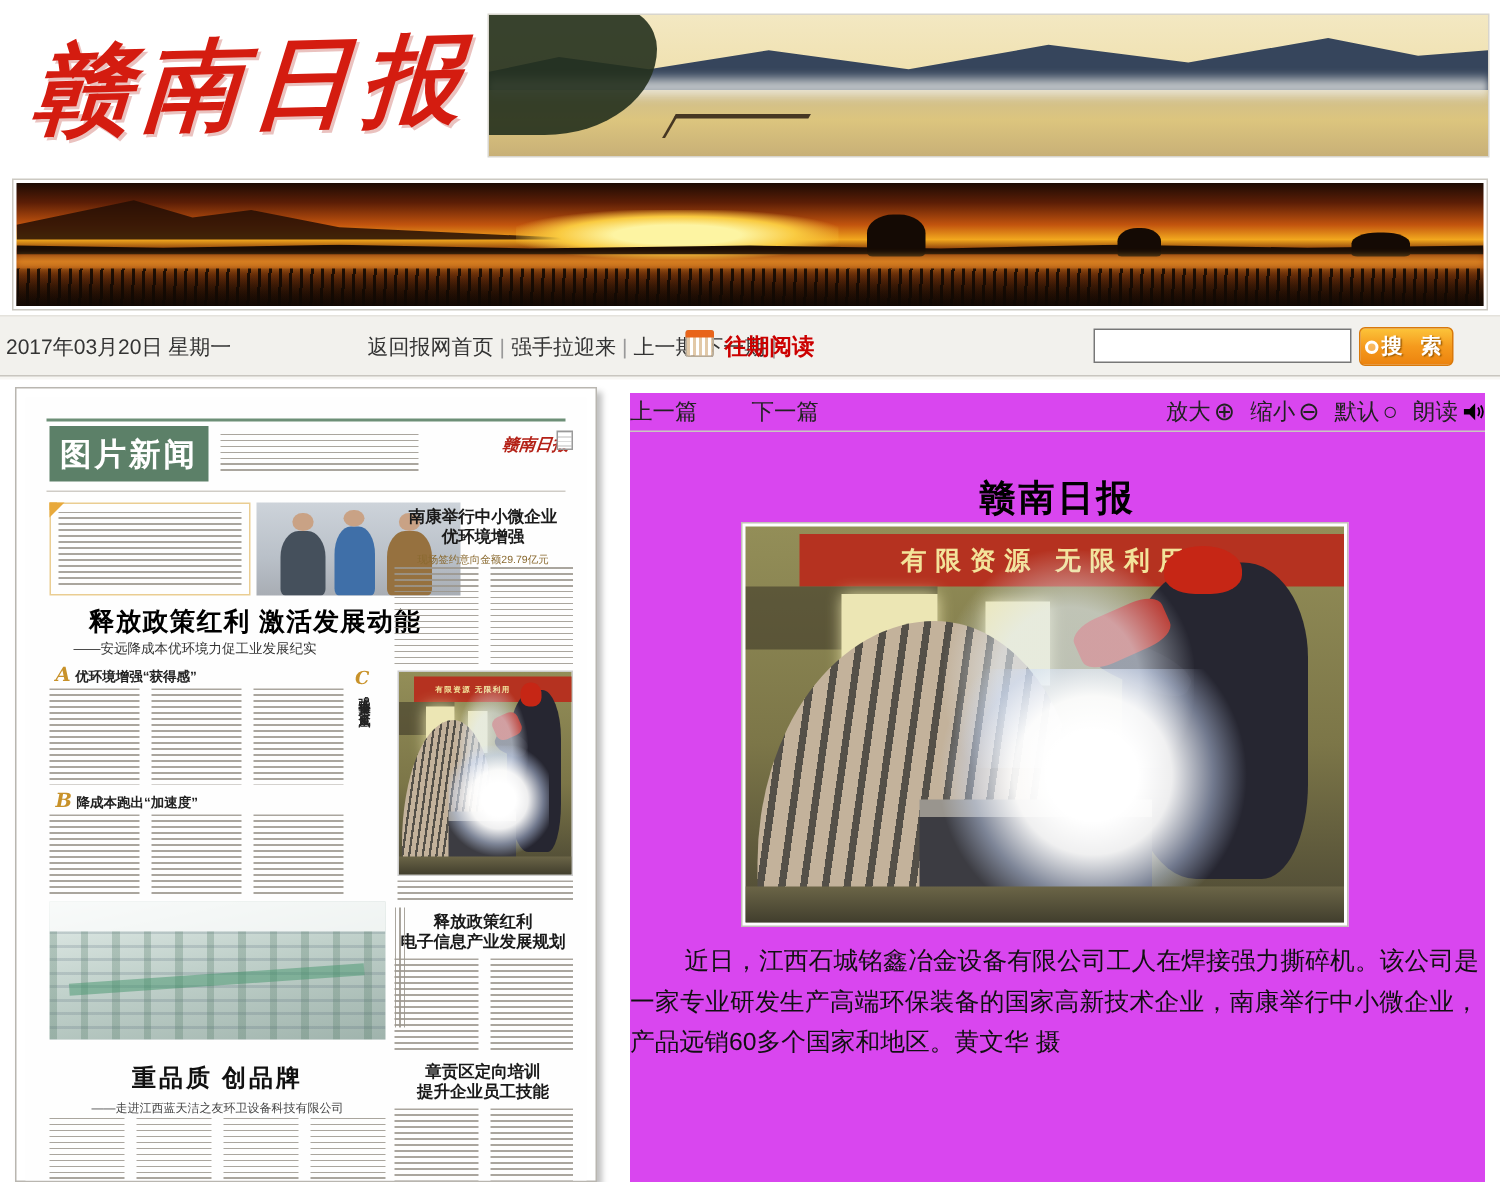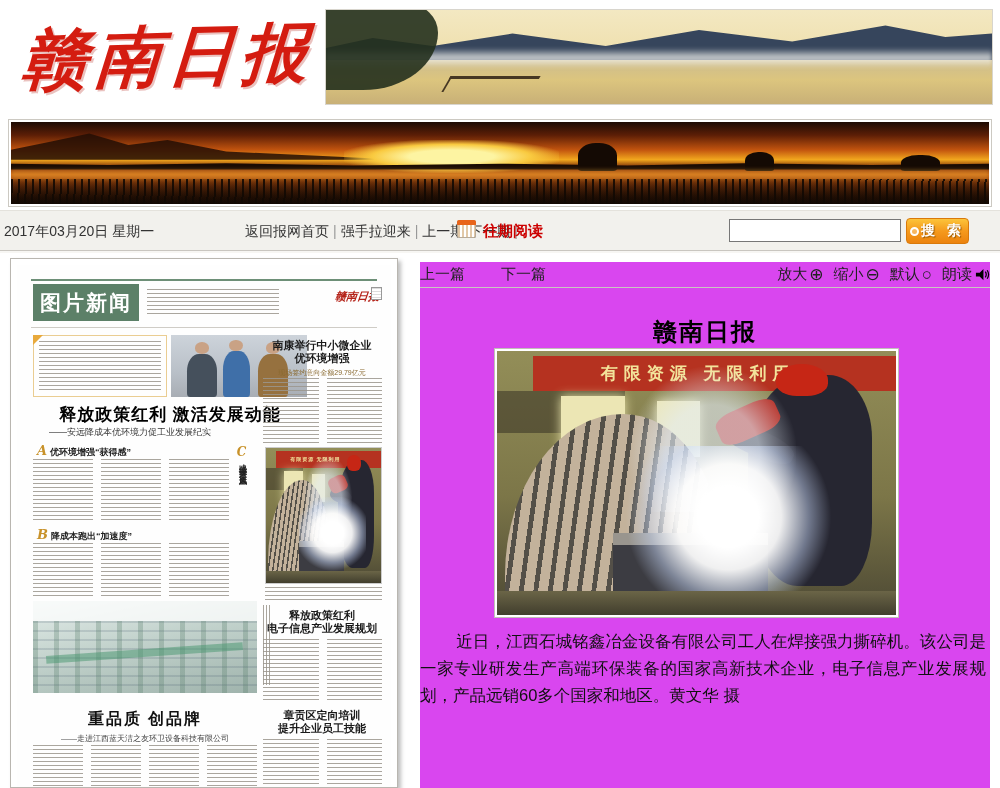--- a/index.html
+++ b/index.html
@@ -381,14 +381,14 @@
       <div class="ws-arm"></div>
       <div class="ws-cap"></div>
       <div class="ws-mask"></div>
       <div class="ws-base"></div>
       <div class="ws-smoke"></div>
       <div class="ws-glare"></div>
       <div class="ws-floor"></div>
     </div>
   </div>
 
-  <div class="caption">近日，江西石城铭鑫冶金设备有限公司工人在焊接强力撕碎机。该公司是一家专业研发生产高端环保装备的国家高新技术企业，电子信息产业发展规划，产品远销60多个国家和地区。黄文华 摄</div>
+  <div class="caption">近日，江西石城铭鑫冶金设备有限公司工人在焊接强力撕碎机。该公司是一家专业研发生产高端环保装备的国家高新技术企业，南康举行中小微企业，产品远销60多个国家和地区。黄文华 摄</div>
 </div>
 
 </body></html>

